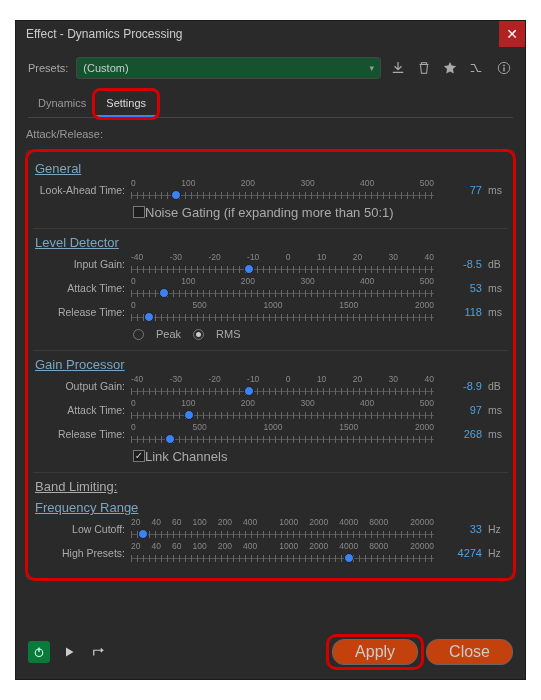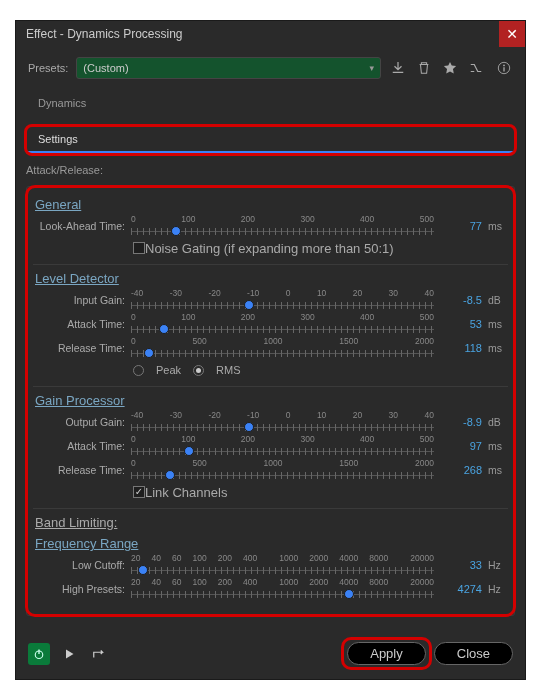--- a/index.html
+++ b/index.html
@@ -6,21 +6,21 @@
 body { background: #fff; font-family: "Segoe UI", Arial, sans-serif; font-size: 11px; width: 541px; height: 700px; padding: 20px 15px; }
 .window { background: #2a2a2a; border: 1px solid #1a1a1a; width: 100%; height: 660px; display: flex; flex-direction: column; }
 .titlebar { background: #2a2a2a; display: flex; align-items: center; height: 26px; padding: 0 0 0 10px; color: #ccc; font-size: 12px; }
 .titlebar .spacer { flex: 1; }
 .close-btn { width: 26px; height: 26px; background: #b22222; color: #fff; display: flex; align-items: center; justify-content: center; cursor: pointer; font-size: 14px; }
 .toolbar { display: flex; align-items: center; padding: 10px 12px 8px; gap: 8px; color: #aaa; }
 .preset-sel { flex: 1; background: #14532d; border: 1px solid #444; color: #ccc; height: 22px; padding: 0 6px; display: flex; align-items: center; justify-content: space-between; border-radius: 3px; }
 .ico { width: 18px; height: 18px; display: inline-flex; align-items: center; justify-content: center; color: #aaa; cursor: pointer; }
 .ico svg { width: 14px; height: 14px; fill: currentColor; }
 .ibar-right { margin-left: auto; display: flex; gap: 10px; color: #aaa; }
-.tabs { display: flex; border-bottom: 1px solid #444; margin: 4px 12px 0; gap: 12px; flex-direction: column; }
+.tabs { display: flex; border-bottom: 1px solid #444; margin: 4px 12px 0; gap: 0; }
 .tab { padding: 6px 10px 6px; color: #999; cursor: pointer; font-size: 11px; }
 .tab.active { color: #ddd; border-bottom: 2px solid #3b82f6; }
 .hl-red { position: relative; }
 .hl-red::after { content: ""; position: absolute; inset: -3px -4px; border: 3px solid #d40000; border-radius: 8px; pointer-events: none; }
 .body { flex: 1; padding: 4px 8px 8px; overflow: hidden; position: relative; }
 .subhdr { color: #999; font-size: 11px; padding: 6px 2px 0; }
 .panel { border: 1px solid #3a3a3a; border-radius: 3px; margin: 10px 2px 2px; padding: 4px 6px 8px; position: relative; }
 .group { margin: 4px 0 6px; }
 .group-title { color: #7aa6c2; font-size: 13px; margin: 6px 0 2px 2px; text-decoration: underline; }
 .row { display: flex; align-items: center; height: 24px; gap: 6px; }
@@ -36,21 +36,21 @@
 .chkrow { display: flex; align-items: center; color: #aaa; font-size: 13px; padding-left: 100px; height: 20px; }
 .chk { width: 12px; height: 12px; border: 1px solid #777; background: #1e1e1e; display: inline-flex; align-items: center; justify-content: center; }
 .chk.on::after { content: "✓"; color: #ccc; font-size: 10px; line-height: 1; }
 .radio { width: 11px; height: 11px; border: 1px solid #777; border-radius: 50%; display: inline-block; position: relative; }
 .radio.on::after { content: ""; position: absolute; inset: 2px; background: #ccc; border-radius: 50%; }
 .radios { display: flex; gap: 12px; padding-left: 100px; align-items: center; height: 20px; color: #aaa; }
 .hr { height: 1px; background: #3a3a3a; margin: 6px 0; }
 .footer { display: flex; align-items: center; padding: 10px 12px 14px; gap: 8px; }
 .power { width: 22px; height: 22px; background: #0a7a3a; border-radius: 3px; display: flex; align-items: center; justify-content: center; color: #cfe; }
 .play { width: 22px; height: 22px; display: flex; align-items: center; justify-content: center; color: #ccc; cursor: pointer; }
-.btn { border: 1px solid #666; border-radius: 12px; padding: 3px 22px; color: #ccc; background: #000000; cursor: pointer; font-size: 13px; }
+.btn { border: 1px solid #666; border-radius: 12px; padding: 3px 22px; color: #ccc; background: #c2410c; cursor: pointer; font-size: 16px; }
 .footer .spacer { flex: 1; }
 .apply-wrap { position: relative; }
 .apply-wrap::after { content: ""; position: absolute; inset: -5px -6px; border: 3px solid #d40000; border-radius: 10px; pointer-events: none; }
 .panel-outline { position: absolute; inset: -2px; border: 3px solid #d40000; border-radius: 10px; pointer-events: none; }
 .chev { font-size: 9px; color: #999; }
 </style>
 </head>
 <body>
 
 <div class="window">

